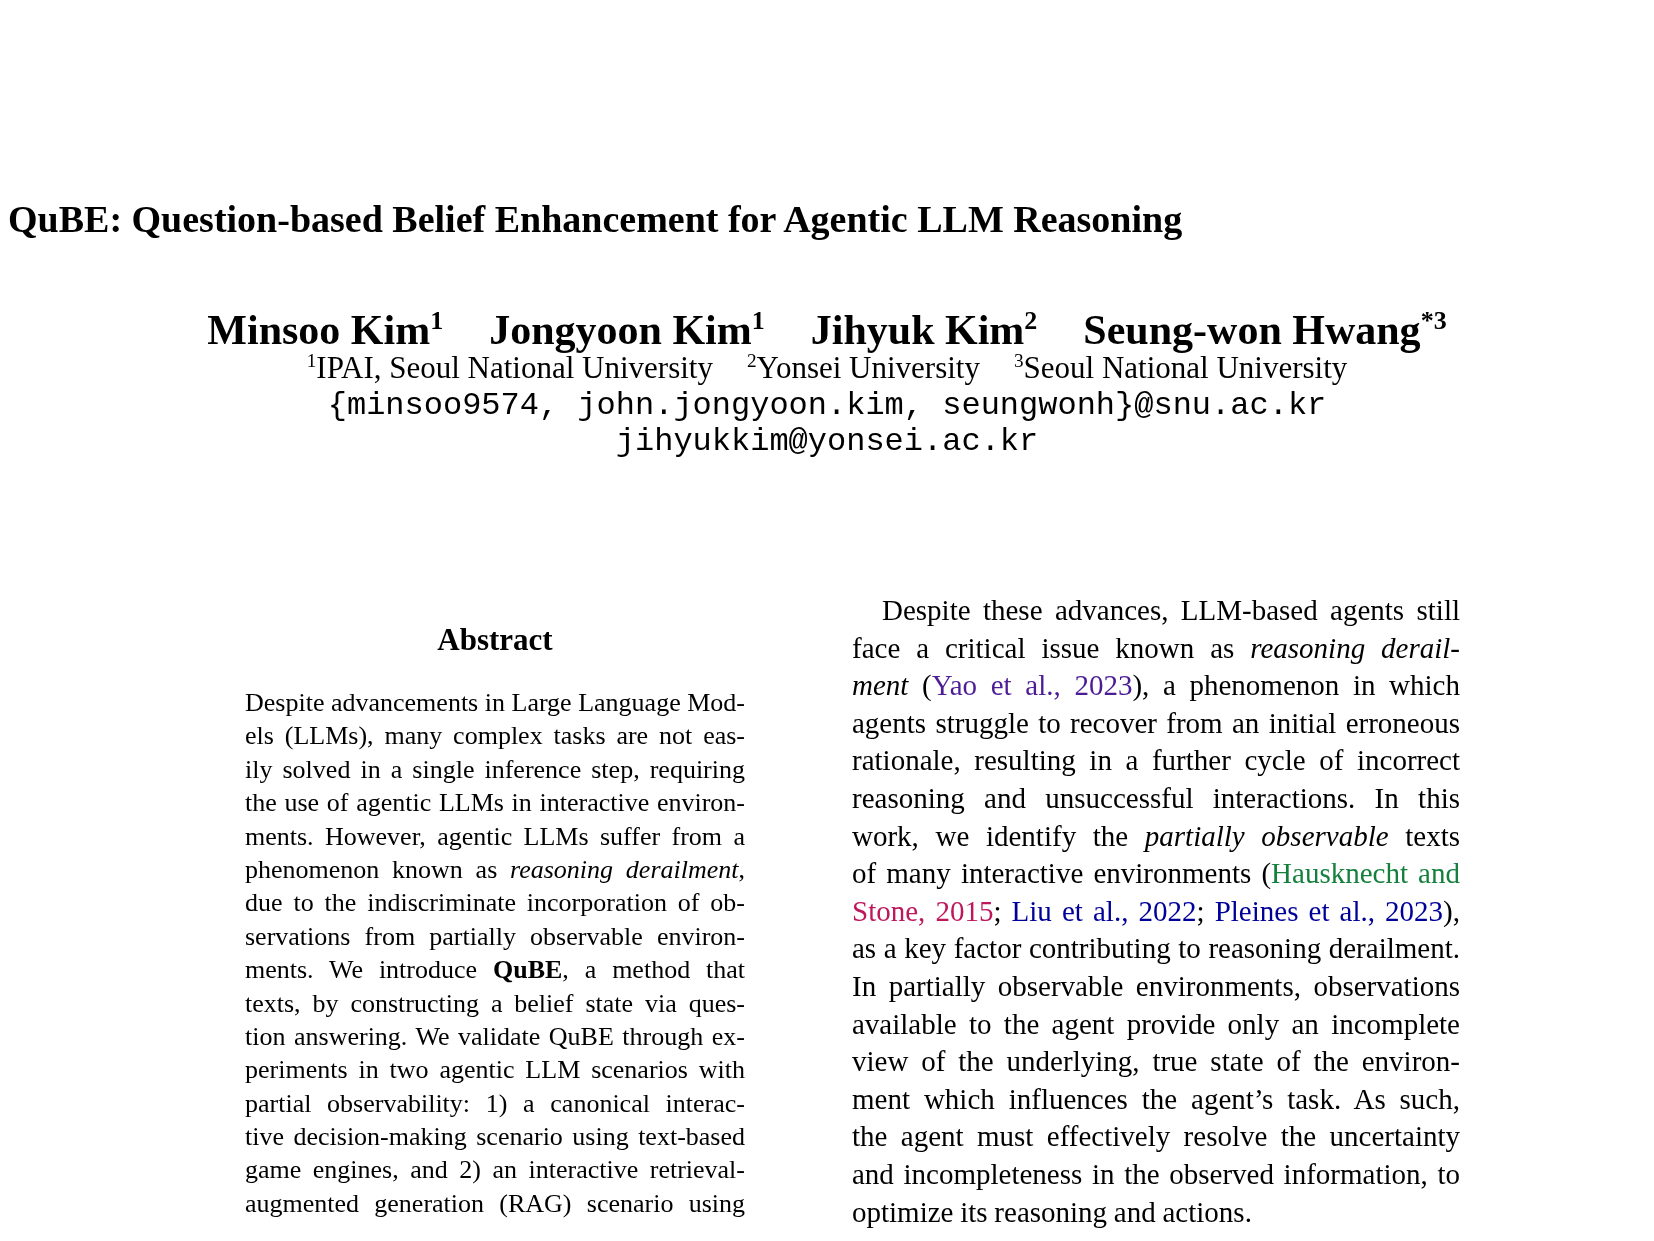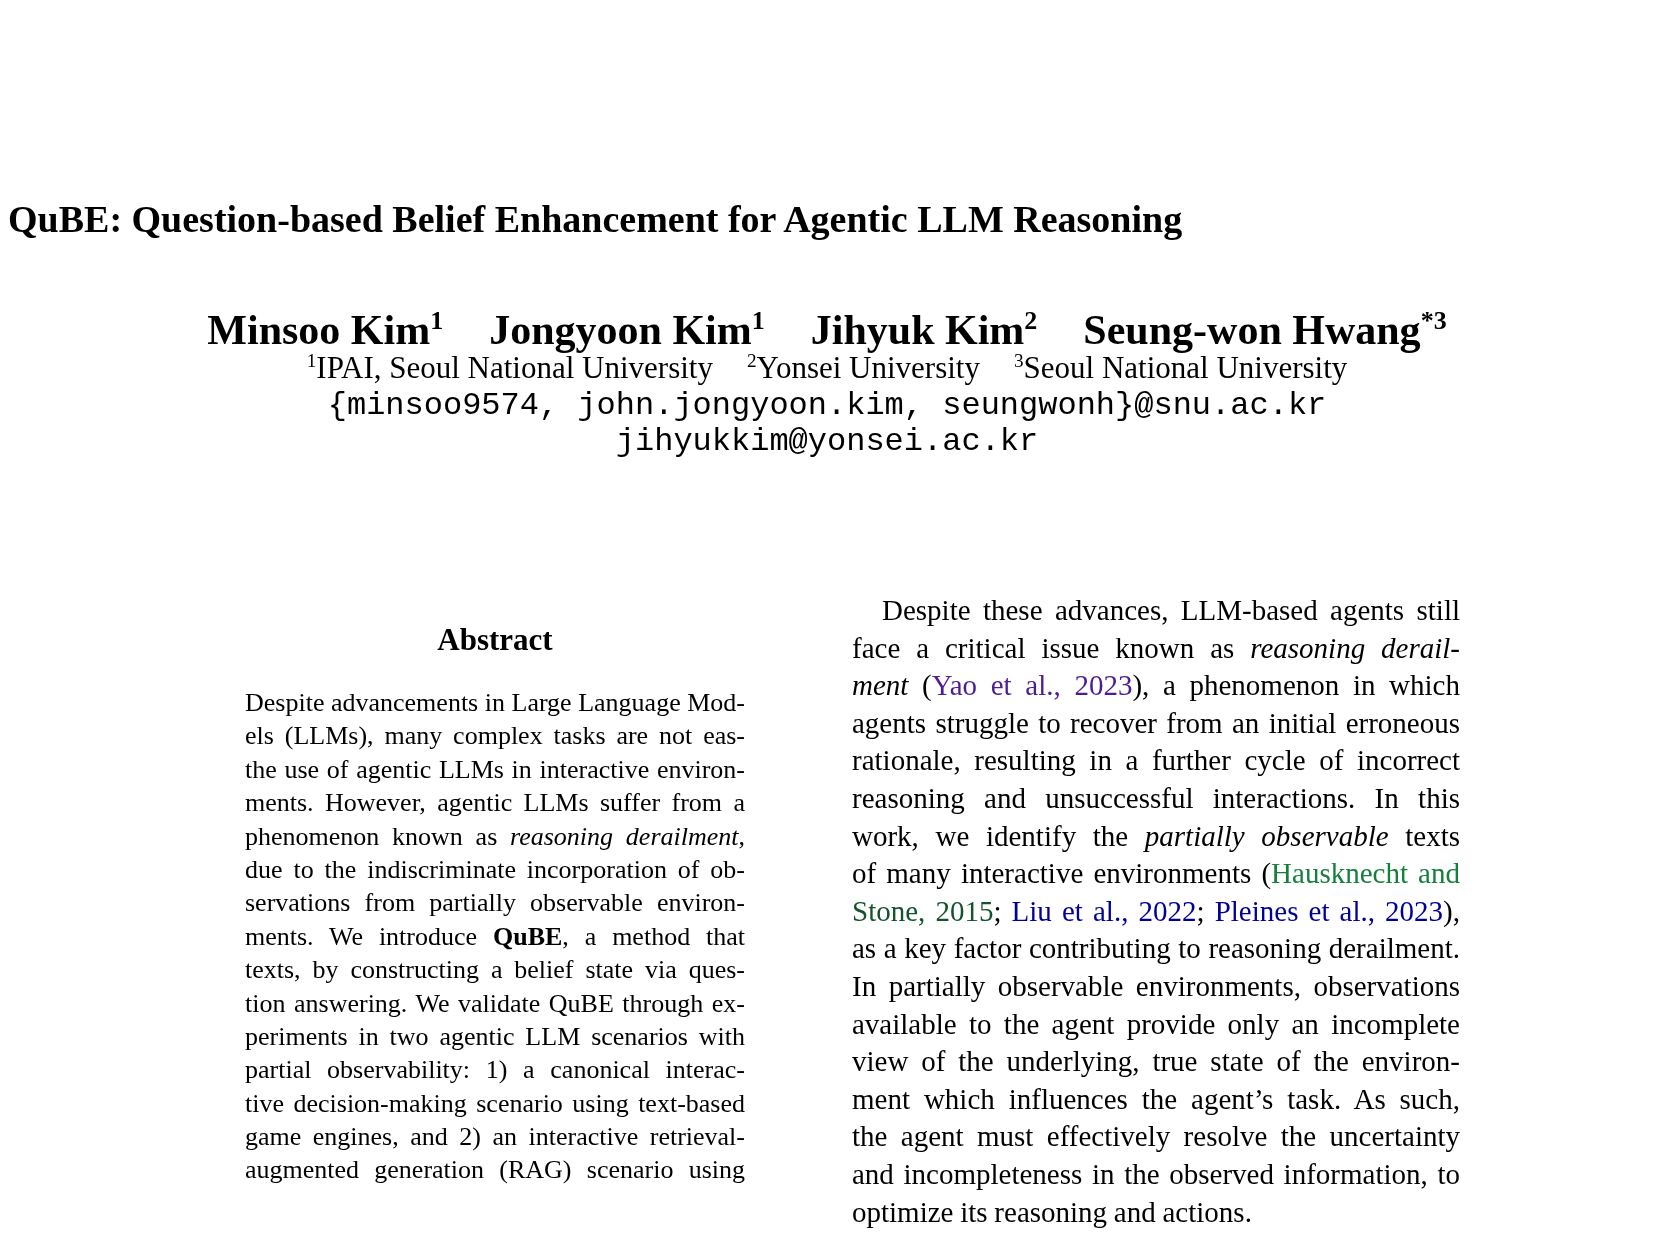--- a/index.html
+++ b/index.html
@@ -55,20 +55,21 @@
 <div class="page">
   <div class="title">QuBE: Question-based Belief Enhancement for Agentic LLM Reasoning</div>
   <div class="authors"><span class="author">Minsoo Kim<sup>1</sup></span><span class="author">Jongyoon Kim<sup>1</sup></span><span class="author">Jihyuk Kim<sup>2</sup></span><span class="author">Seung-won Hwang<sup>*3</sup></span></div>
   <div class="affils"><span class="affil"><sup>1</sup>IPAI, Seoul National University</span><span class="affil"><sup>2</sup>Yonsei University</span><span class="affil"><sup>3</sup>Seoul National University</span></div>
   <div class="email email1">{minsoo9574, john.jongyoon.kim, seungwonh}@snu.ac.kr</div>
   <div class="email email2">jihyukkim@yonsei.ac.kr</div>
   <div class="abs-head">Abstract</div>
   <div class="abs-body">
       <div class="jline"><span>Despite advancements in Large Language Mod-</span></div>
       <div class="jline"><span>els (LLMs), many complex tasks are not eas-</span></div>
+      <div class="jline"><span>ily solved in a single inference step, requiring</span></div>
       <div class="jline"><span>the use of agentic LLMs in interactive environ-</span></div>
       <div class="jline"><span>ments. However, agentic LLMs suffer from a</span></div>
       <div class="jline"><span>phenomenon known as </span><span class="seg-i">reasoning derailment</span><span>,</span></div>
       <div class="jline"><span>due to the indiscriminate incorporation of ob-</span></div>
       <div class="jline"><span>servations from partially observable environ-</span></div>
       <div class="jline"><span>ments. We introduce </span><span class="seg-b">QuBE</span><span>, a method that</span></div>
       <div class="jline"><span>texts, by constructing a belief state via ques-</span></div>
       <div class="jline"><span>tion answering. We validate QuBE through ex-</span></div>
       <div class="jline"><span>periments in two agentic LLM scenarios with</span></div>
       <div class="jline"><span>partial observability: 1) a canonical interac-</span></div>
@@ -78,21 +79,21 @@
     </div>
   <div class="intro">
       <div class="jline ind"><span>Despite these advances, LLM-based agents still</span></div>
       <div class="jline"><span>face a critical issue known as </span><span class="seg-i">reasoning derail-</span></div>
       <div class="jline"><span class="seg-i">ment</span><span> (</span><span class="seg-a" style="color: #4c1d95;">Yao et al., 2023</span><span>), a phenomenon in which</span></div>
       <div class="jline"><span>agents struggle to recover from an initial erroneous</span></div>
       <div class="jline"><span>rationale, resulting in a further cycle of incorrect</span></div>
       <div class="jline"><span>reasoning and unsuccessful interactions. In this</span></div>
       <div class="jline"><span>work, we identify the </span><span class="seg-i">partially observable</span><span> texts</span></div>
       <div class="jline"><span>of many interactive environments (</span><span class="seg-a" style="color: #15803d;">Hausknecht and</span></div>
-      <div class="jline"><span class="seg-a" style="color: #14532d;">Stone, 2015</span><span>; </span><span class="seg-a" style="color: rgb(0, 0, 153);">Liu et al., 2022</span><span>; </span><span class="seg-a" style="color: rgb(0, 0, 153);">Pleines et al., 2023</span><span>),</span></div>
+      <div class="jline"><span class="seg-a" style="color: #be185d;">Stone, 2015</span><span>; </span><span class="seg-a" style="color: rgb(0, 0, 153);">Liu et al., 2022</span><span>; </span><span class="seg-a" style="color: rgb(0, 0, 153);">Pleines et al., 2023</span><span>),</span></div>
       <div class="jline"><span>as a key factor contributing to reasoning derailment.</span></div>
       <div class="jline"><span>In partially observable environments, observations</span></div>
       <div class="jline"><span>available to the agent provide only an incomplete</span></div>
       <div class="jline"><span>view of the underlying, true state of the environ-</span></div>
       <div class="jline"><span>ment which influences the agent’s task. As such,</span></div>
       <div class="jline"><span>the agent must effectively resolve the uncertainty</span></div>
       <div class="jline"><span>and incompleteness in the observed information, to</span></div>
       <div class="jline nj"><span>optimize its reasoning and actions.</span></div>
     </div>
 </div>

